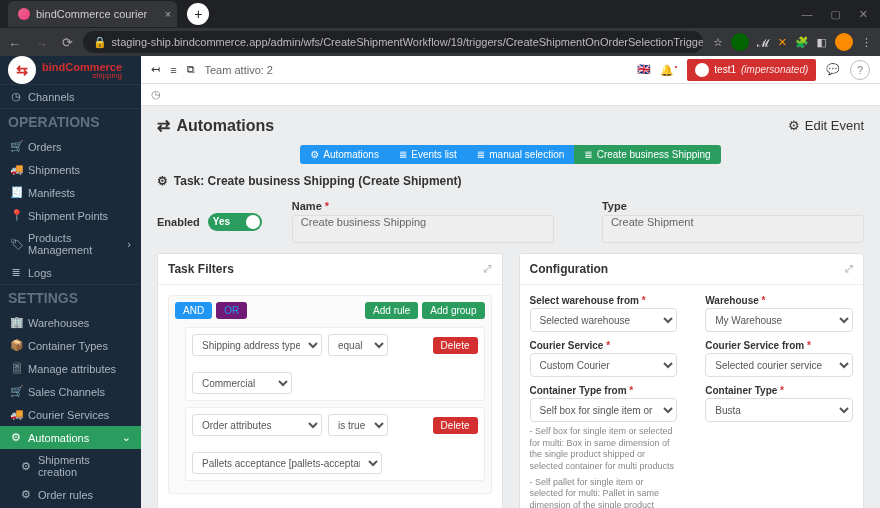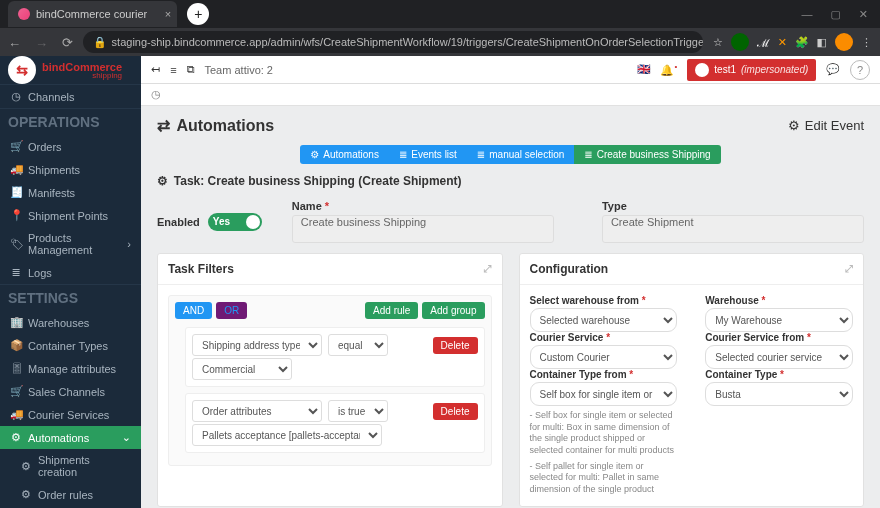--- a/index.html
+++ b/index.html
@@ -78,30 +78,30 @@
 
 .qb{border:1px solid #eee;background:#fafafa;border-radius:3px;padding:6px}
 .qb-top{display:flex;align-items:center;gap:4px;margin-bottom:8px}
 .chip{padding:3px 8px;border-radius:3px;font-size:10px;cursor:pointer}
 .chip.and{background:#2196f3;color:#fff}
 .chip.or{background:#701a75;color:#2196f3}
 .chip.add{background:#2a9d5e;color:#fff;margin-left:auto}
 .chip.addg{background:#2a9d5e;color:#fff}
 .chip.del{background:#d32f2f;color:#fff;margin-left:auto}
 .qb-rule{border:1px solid #eee;background:#fff;padding:6px;border-radius:3px;margin-left:10px;margin-bottom:6px}
-.qb-rule .row{display:flex;gap:6px;align-items:center;margin-bottom:2px}
+.qb-rule .row{display:flex;gap:6px;align-items:center;margin-bottom:16px}
 .qb-rule .row:last-child{margin-bottom:0}
 select,.sel{height:22px;border:1px solid #ddd;border-radius:3px;background:#fff;padding:0 5px;font-size:10px;color:#555;flex:1}
 .sel-sm{width:60px;flex:none}
 .sel-md{width:130px;flex:none}
 
-.cfg-row{display:flex;gap:28px;margin-bottom:0}
+.cfg-row{display:flex;gap:28px;margin-bottom:8px}
 .cfg-col{flex:1}
 .cfg-col label{font-weight:700;font-size:10px;display:block;margin-bottom:2px}
-.cfg-sel{width:100%;height:24px;border:1px solid #ddd;border-radius:9px;padding:0 5px;font-size:10px;color:#555;background:#fff}
+.cfg-sel{width:100%;height:24px;border:1px solid #ddd;border-radius:4px;padding:0 5px;font-size:10px;color:#555;background:#fff}
 .cfg-hint{font-size:9px;color:#888;line-height:1.3;margin-top:4px}
 </style>
 </head>
 <body>
 
 <div class="chrome-top">
   <div class="tab">
     <span>bindCommerce courier</span>
     <span class="tab-close">×</span>
   </div>

